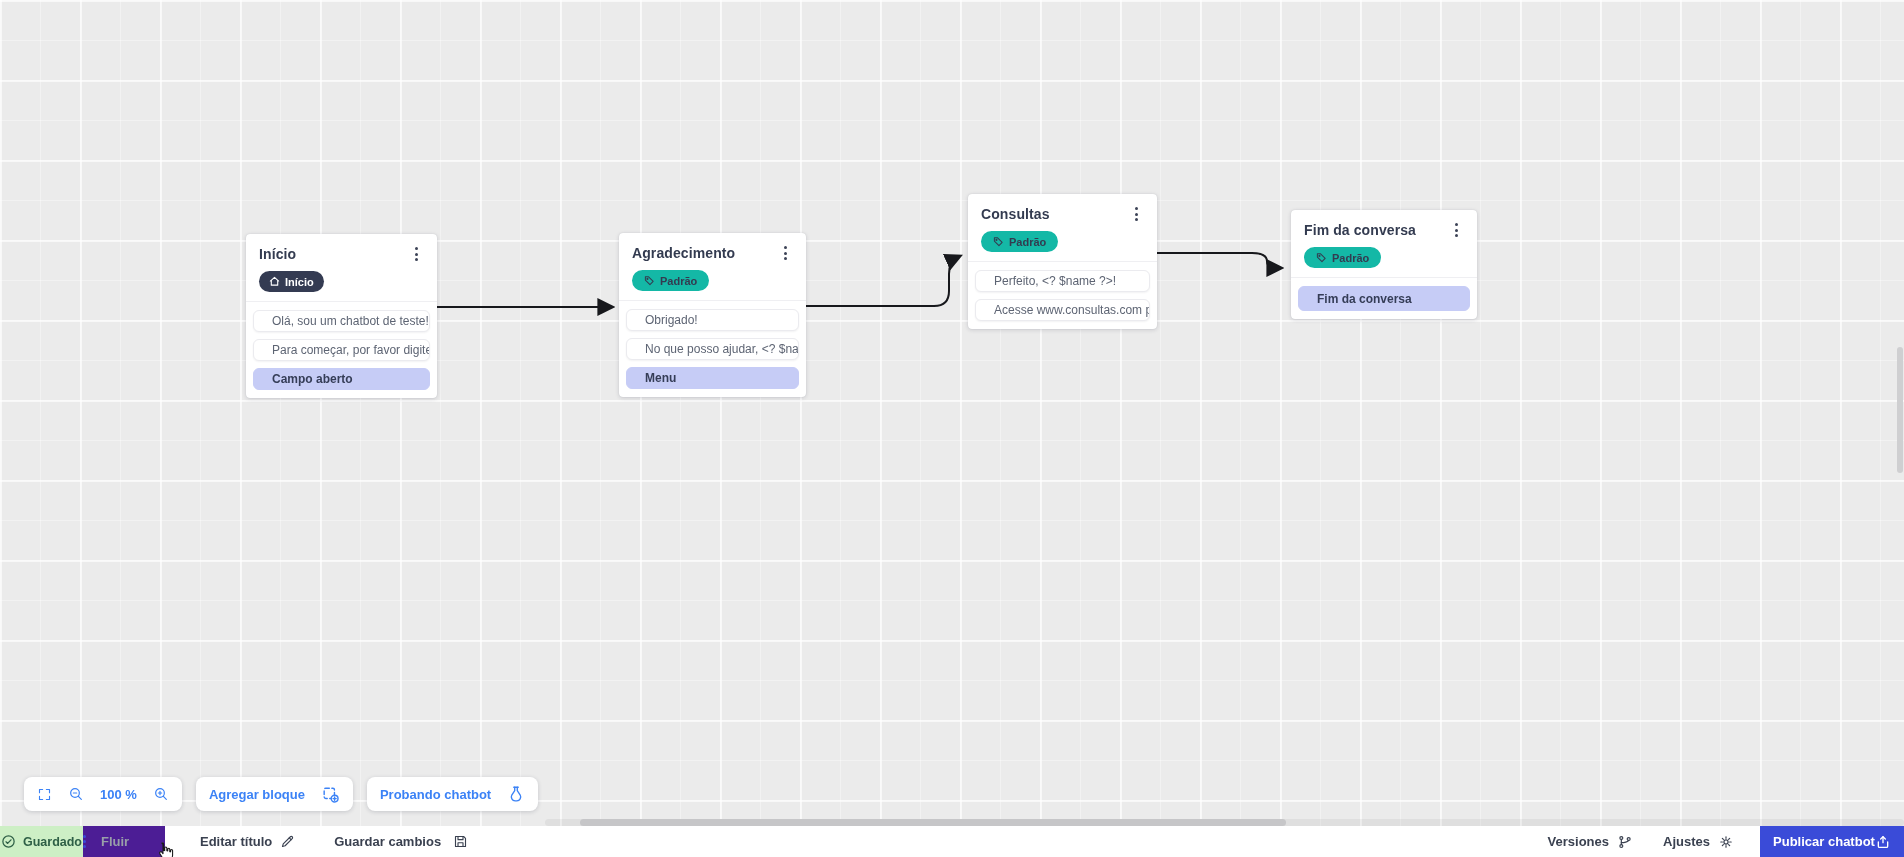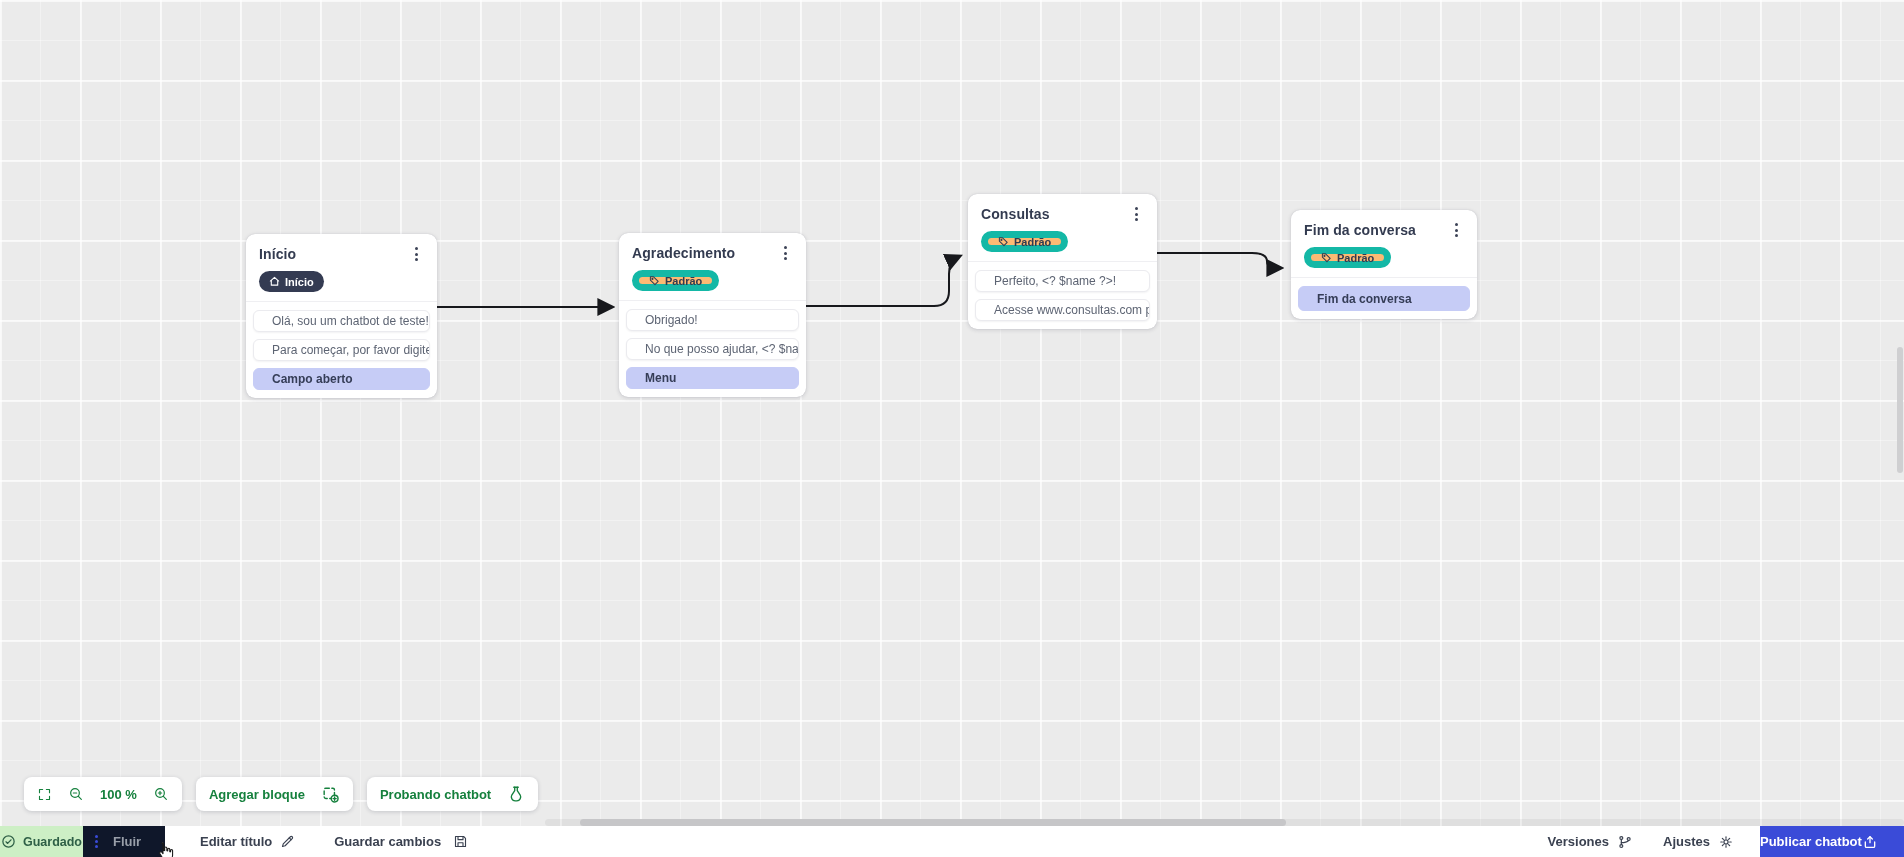--- a/index.html
+++ b/index.html
@@ -14,81 +14,81 @@
       linear-gradient(rgba(255,255,255,.65) 2px, transparent 2px),
       linear-gradient(90deg, rgba(255,255,255,.65) 2px, transparent 2px),
       linear-gradient(rgba(255,255,255,.35) 1px, transparent 1px),
       linear-gradient(90deg, rgba(255,255,255,.35) 1px, transparent 1px);
     background-size:80px 80px, 80px 80px, 40px 40px, 40px 40px;
     overflow:hidden; }
 
   .edges { position:absolute; left:0; top:0; pointer-events:none; }
 
   
-  .node { position:absolute; background:#fff; border-radius:9px;
+  .node { position:absolute; background:#fff; border-radius:4px;
     box-shadow:0 1px 4px rgba(30,34,56,.16), 0 0 1px rgba(30,34,56,.18); }
   .node-header { padding:11px 12px 9px 13px; border-bottom:1px solid #efeff2; }
   .node-titlebar { display:flex; align-items:center; justify-content:space-between; }
   .node-title { font-size:14px; font-weight:700; color:#333b50; letter-spacing:.1px; }
   .kebab { width:18px; height:18px; display:flex; flex-direction:column; align-items:center;
     justify-content:center; gap:2.5px; cursor:pointer; }
   .kebab i { width:3px; height:3px; border-radius:50%; background:#3c4356; }
   .badge { display:inline-flex; align-items:center; gap:5px; height:21px;
     padding:0 10px; border-radius:999px; font-size:11px; font-weight:700; margin-top:8px; }
   .badge.dark { background:#343b52; color:#fff; }
-  .badge.outline { background:#fdba74; color:#333b50; border:7px solid #14b8a6;justify-content:flex-end; }
+  .badge.outline { background:#14b8a6; color:#333b50; border:2px solid #14b8a6;justify-content:flex-end; }
   .node-body { padding:8px 7px 8px; display:flex; flex-direction:column; gap:7px; }
   .row { height:22px; display:flex; align-items:center; padding:0 18px;
     border-radius:6px; font-size:12px; white-space:nowrap; overflow:hidden; }
   .row.message { background:#fff; border:1px solid #ebebef; color:#5d6473;
     box-shadow:0 1px 2px rgba(30,34,56,.06); }
   .row.action { background:#c6ccf6; border:1px solid #c6ccf6; color:#353d57; font-weight:700; }
   .node-4 .row { height:25px; }
 
   #node-0 { left:246px; top:234px; width:191px; }
   #node-1 { left:619px; top:233px; width:187px; }
   #node-2 { left:968px; top:194px; width:189px; }
   #node-3 { left:1291px; top:210px; width:186px; }
 
   
   .canvas-toolbar { position:absolute; left:24px; top:777px; display:flex; gap:14px; }
   .pill { height:34px; background:#fff; border-radius:8px; display:flex; align-items:center;
     padding:0 13px; gap:16px; box-shadow:0 1px 4px rgba(30,34,56,.18);
-    color:#15803d; font-size:13px; font-weight:700; cursor:pointer; }
+    color:#3b82f6; font-size:13px; font-weight:700; cursor:pointer; }
   .pill .ibtn { display:flex; align-items:center; justify-content:center; cursor:pointer; }
   .ic { stroke:currentColor; fill:none; stroke-width:1.8; stroke-linecap:round; stroke-linejoin:round; }
 
   
   .hscroll-track { position:absolute; left:545px; top:819px; width:1359px; height:7px;
     border-radius:4px; background:rgba(0,0,0,.05); }
   .hscroll-thumb { position:absolute; left:580px; top:819px; width:706px; height:7px;
     border-radius:4px; background:#c6c6c8; cursor:pointer; }
   .vscroll-thumb { position:absolute; left:1897px; top:347px; width:6px; height:126px;
     border-radius:3px; background:#cfcfd1; cursor:pointer; }
 
   
   .statusbar { position:absolute; left:0; top:826px; width:1904px; height:31px;
     background:#fff; display:flex; align-items:stretch; font-size:13px; }
   .saved { width:83px; background:#cdefc5; color:#2e5f46; display:flex; align-items:center;
     justify-content:center; gap:7px; font-weight:700; font-size:12.5px; }
-  .flow-tab { width:82px; background:#0f172a; display:flex; align-items:center;
-    gap:15px; padding-left:12px; cursor:pointer; }
+  .flow-tab { width:82px; background:#4c1d95; display:flex; align-items:center;
+    gap:15px; cursor:pointer; }
   .flow-tab .mini-kebab { display:flex; flex-direction:column; gap:2px; cursor:pointer; }
   .flow-tab .mini-kebab i { width:3px; height:3px; border-radius:50%; background:#3a4bd8; }
   .flow-tab .label { color:#999fa9; font-weight:700; }
   .bar-btn { display:flex; align-items:center; gap:8px; color:#3a4150; font-weight:700;
     cursor:pointer; background:none; border:none; font-size:13px;
     font-family:"Liberation Sans","DejaVu Sans",sans-serif; }
   .bar-btn.edit-title { margin-left:35px; }
   .bar-btn.save-changes { margin-left:39px;gap:12px; }
   .bar-spacer { flex:1; }
   .bar-btn.versions { margin-right:30px; }
   .bar-btn.settings { margin-right:26px; }
   .publish { width:144px; background:#3a4bd8; color:#fff; display:flex; align-items:center;
-    gap:0; font-weight:700; font-size:13px; border:none;
+    justify-content:center; gap:0; font-weight:700; font-size:13px; border:none;
     cursor:pointer; font-family:"Liberation Sans","DejaVu Sans",sans-serif; }
 
   .cursor { position:absolute; left:155px; top:841px; width:20px; height:22px; pointer-events:none; }
 </style>
 </head>
 <body>
 
 <div class="stage">
 
   <div class="canvas">

